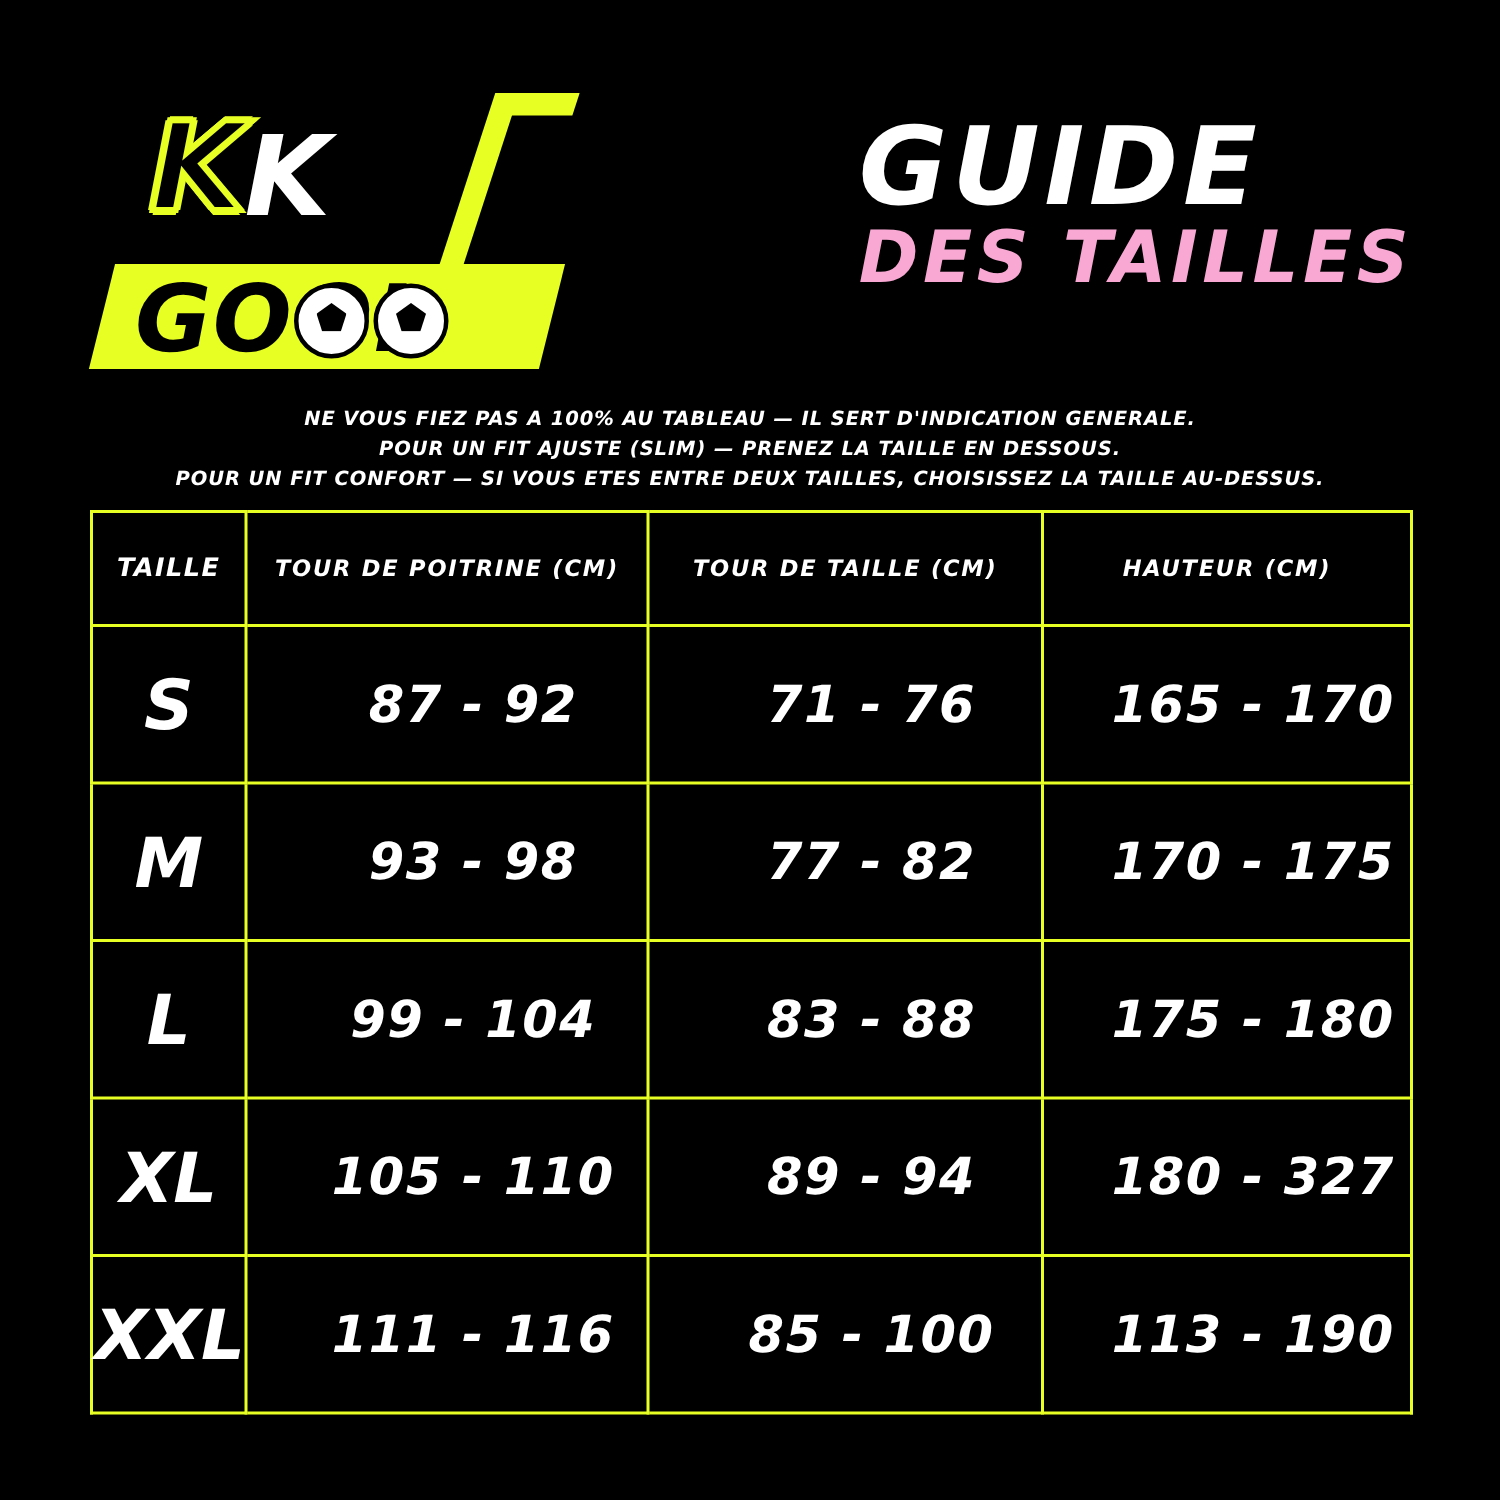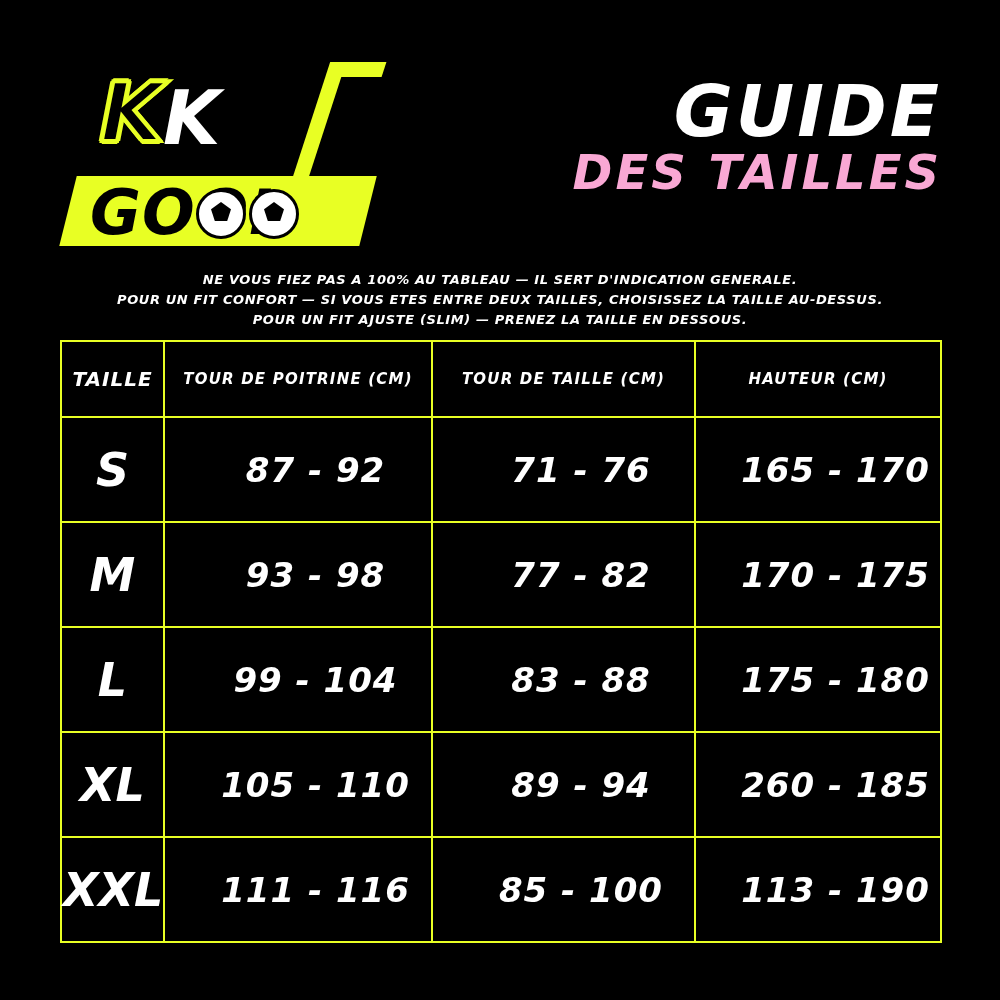--- a/index.html
+++ b/index.html
@@ -128,21 +128,21 @@
   }
   .logo-ball2 {
     left: 181px;
   }
 
   
   .title-wrap {
     position: absolute;
     right: 58px;
     top: 38px;
-    text-align: right;
+    text-align: left;
   }
   .title-line1 {
     font-family: "DejaVu Sans", sans-serif;
     font-size: 72px;
     font-weight: 700;
     font-style: italic;
     letter-spacing: 3px;
     line-height: 0.98;
     color: #ffffff;
   }
@@ -196,21 +196,21 @@
     font-style: italic;
     font-family: "DejaVu Sans", sans-serif;
   }
   table.size-table thead th {
     height: 72px;
     font-size: 15px;
     font-weight: 700;
     letter-spacing: 1.2px;
   }
   table.size-table thead th.col-taille {
-    font-size: 20px;
+    font-size: 17px;
     letter-spacing: 1px;
   }
   table.size-table tbody td {
     height: 101px;
   }
   td.size-label {
     font-size: 46px;
     font-weight: 700;
     letter-spacing: 0px;
   }
@@ -245,22 +245,22 @@
 
     <div class="title-wrap">
       <div class="title-line1">GUIDE</div>
       <div class="title-line2">DES TAILLES</div>
     </div>
 
   </div>
 
   <div class="notes">
     <div class="note-line">NE VOUS FIEZ PAS A 100% AU TABLEAU — IL SERT D'INDICATION GENERALE.</div>
+    <div class="note-line">POUR UN FIT AJUSTE (SLIM) — PRENEZ LA TAILLE EN DESSOUS.</div>
     <div class="note-line">POUR UN FIT CONFORT — SI VOUS ETES ENTRE DEUX TAILLES, CHOISISSEZ LA TAILLE AU-DESSUS.</div>
-    <div class="note-line">POUR UN FIT AJUSTE (SLIM) — PRENEZ LA TAILLE EN DESSOUS.</div>
   </div>
 
   <div class="table-wrap">
     <table class="size-table">
       <colgroup>
         <col class="c1">
           <col class="c2">
           <col class="c3">
           <col class="c4">
       </colgroup>
@@ -288,21 +288,21 @@
         <tr>
           <td class="size-label">L</td>
           <td class="size-val">99 - 104</td>
           <td class="size-val">83 - 88</td>
           <td class="size-val">175 - 180</td>
         </tr>
         <tr>
           <td class="size-label">XL</td>
           <td class="size-val">105 - 110</td>
           <td class="size-val">89 - 94</td>
-          <td class="size-val">260 - 185</td>
+          <td class="size-val">180 - 327</td>
         </tr>
         <tr>
           <td class="size-label">XXL</td>
           <td class="size-val">111 - 116</td>
           <td class="size-val">85 - 100</td>
           <td class="size-val">113 - 190</td>
         </tr>
       </tbody>
     </table>
   </div>

